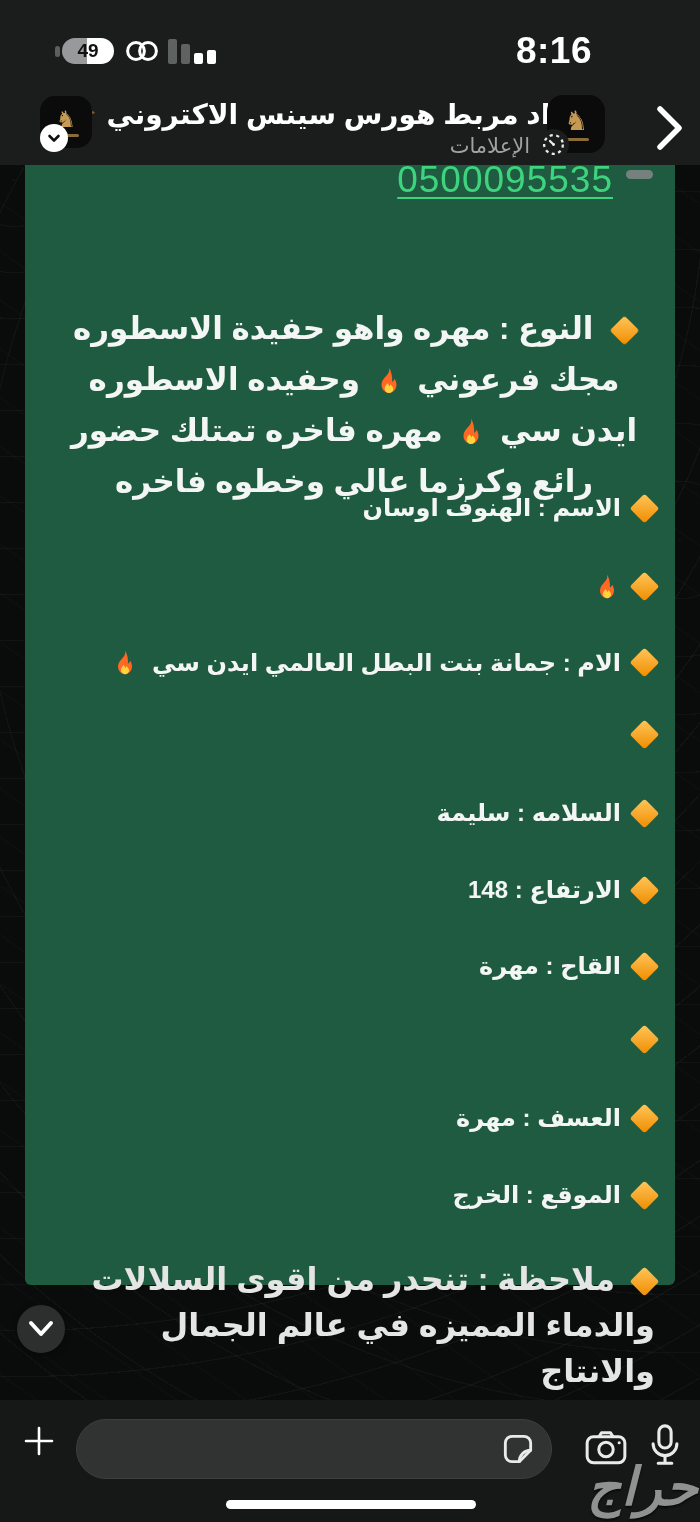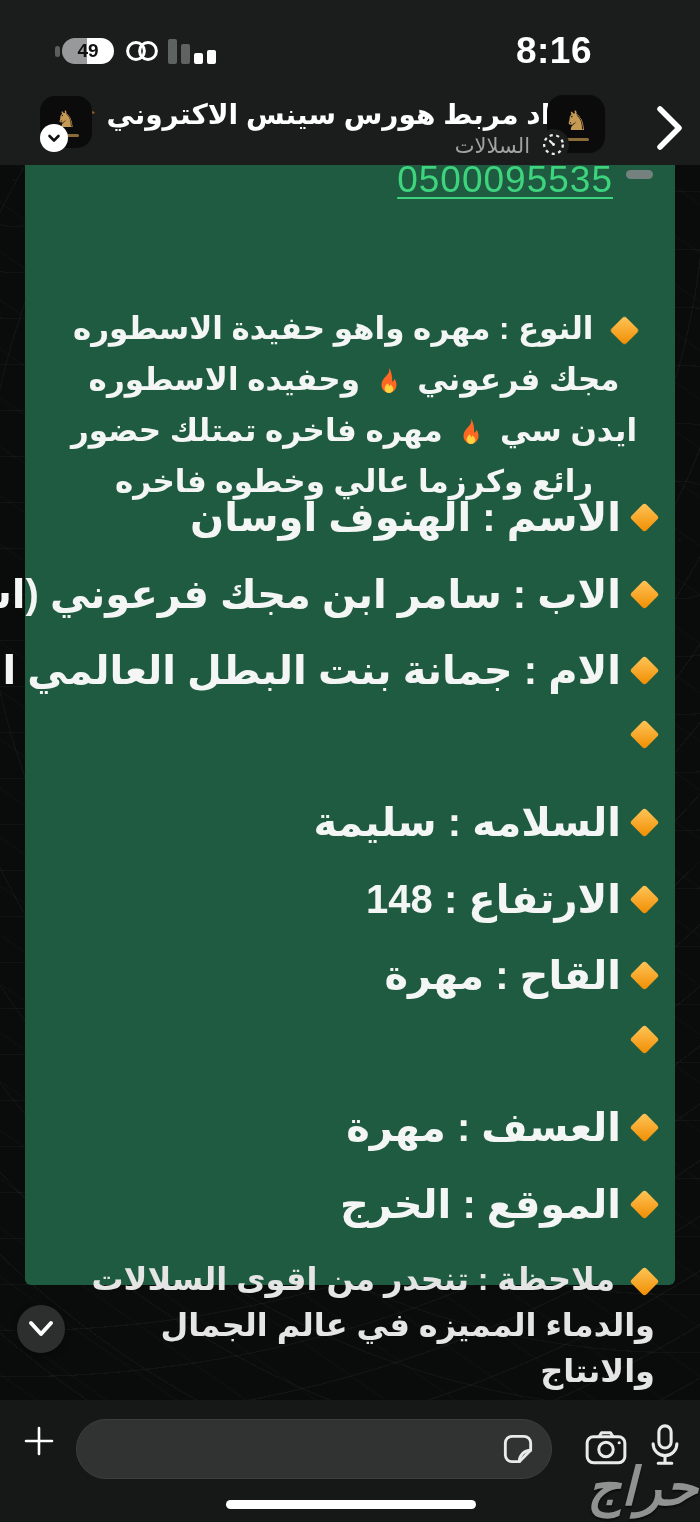--- a/index.html
+++ b/index.html
@@ -40,21 +40,21 @@
   #hdr-subtitle{position:absolute;top:134px;right:170px;color:#9fa3a1;font-size:21px;direction:rtl;}
   #back-chevron{position:absolute;top:104px;left:652px;}
   
   #card{position:absolute;top:157px;left:25px;width:650px;height:1128px;background:#1f5b40;border-radius:0 0 6px 6px;z-index:2;direction:rtl;}
   #phone{position:absolute;top:2px;right:62px;font-size:37px;font-weight:400;color:#3ed47e;text-decoration:underline;text-underline-offset:5px;text-decoration-thickness:2px;letter-spacing:1px;direction:ltr;}
   #redact-dash{position:absolute;top:13px;right:22px;width:27px;height:9px;border-radius:5px;background:#84888a;opacity:.85;}
   .diamond{width:21px;height:21px;flex:0 0 21px;background:linear-gradient(135deg,#ffc65a,#f08c00);border-radius:3px;transform:rotate(45deg);display:inline-block;}
   .diamond.inline{vertical-align:-2px;margin-left:12px;transform:rotate(45deg) translateZ(0);}
   .fire{vertical-align:-7px;margin:0 5px;}
   #intro{position:absolute;top:146px;right:20px;left:28px;text-align:center;color:#f3f6f4;font-size:31px;font-weight:700;line-height:51px;}
-  .item{position:absolute;right:20px;display:flex;align-items:center;gap:13px;color:#f3f6f4;font-size:40px;font-weight:700;white-space:nowrap;direction:rtl;}
+  .item{position:absolute;right:20px;display:flex;align-items:center;gap:13px;color:#f3f6f4;font-size:24px;font-weight:700;white-space:nowrap;direction:rtl;}
   .item .fire{margin:0;}
   #note{position:absolute;top:1099px;right:20px;left:38px;text-align:right;color:#e5e5e5;font-size:32px;font-weight:700;line-height:46px;}
   #note .diamond{vertical-align:-2px;margin-left:10px;}
   
   #fab{position:absolute;top:1305px;left:17px;width:48px;height:48px;border-radius:50%;background:#2d2f2e;display:flex;align-items:center;justify-content:center;z-index:5;box-shadow:0 2px 6px rgba(0,0,0,.4);}
   
   #composer{position:absolute;top:1400px;left:0;width:700px;height:122px;background:#161817;z-index:3;}
   #plus{position:absolute;top:1424px;left:22px;width:34px;height:34px;z-index:4;}
   #input-pill{position:absolute;top:1419px;left:76px;width:476px;height:60px;border-radius:30px;background:#303332;border:1px solid #3b3f3d;z-index:4;}
   #sticker{position:absolute;top:10px;right:14px;}
@@ -84,21 +84,21 @@
         <i class="b4"></i>
     </div>
     <div class="time">8:16</div>
 
     <div id="hdr-title">
       <span>مزاد مربط هورس سينس الاكتروني</span><span class="horse"><svg width="27" height="27" viewBox="0 0 24 24">
             <path fill="#8c5a2b" d="M2.5 16.5c2-.6 3.3-1.7 4.5-3.1l2.2-2.6c.9-1 2-1.6 3.3-1.8l2.5-.4 1-1.8c.2-.4.7-.6 1.1-.4l1.6.6-.6 1.6 2.9 1.2-.3 1.5-2.7-.3c-.6 1.6-1.4 2.8-1.5 4.3l1.8 3.9-1.8.3-1.8-3.6-2.4.7-.7 3h-1.8l.5-3.1c-1.6.7-3.2 1-4.9.9l-3 .6z"></path>
             <path fill="#3f9142" d="M10.5 10.6l3.6-.5.5 1.6-3.8.7z"></path>
           </svg></span>
     </div>
-    <div id="hdr-subtitle">السلالات</div>
+    <div id="hdr-subtitle">الإعلامات</div>
 
     <div class="avatar" id="avatar-left">
       <span class="emblem">♞</span>
       <span class="emblem-sub"></span>
     </div>
     <div class="badge-down">
       <svg width="16" height="16" viewBox="0 0 16 16">
           <path d="M3.5 6l4.5 4.5L12.5 6" fill="none" stroke="#111" stroke-width="2.6" stroke-linecap="round" stroke-linejoin="round"></path>
         </svg>
     </div>
@@ -140,21 +140,20 @@
         </svg>
       <span>مهره فاخره تمتلك حضور رائع وكرزما عالي وخطوه فاخره</span>
     </div>
 
     <div class="item" style="top:337px">
       <span class="diamond"></span>
       <span>الاسم : الهنوف اوسان</span>
     </div>
     <div class="item" style="top:414px">
       <span class="diamond"></span>
-      <span>الاب : سامر ابن مجك فرعوني (اسود)</span>
       <svg class="fire" width="28" height="31" viewBox="0 0 24 24">
           <path fill="#ff6723" d="M12 1.6c.9 3.3-.8 5.2-2.6 7.2C7.6 10.8 6 12.6 6 15.4 6 19 8.7 22 12 22s6-3 6-6.6c0-1.7-.6-3.3-1.5-4.8-.4 1-1 1.9-2 2.5C14.9 9.6 14 4.9 12 1.6z"></path>
           <path fill="#ffd23e" d="M12 22c-1.9 0-3.5-1.6-3.5-3.6 0-1.7 1.2-2.9 2.3-4.3.7.9 1.2 1.5 1.7 2.7.3-.5.5-1.1.6-1.9 1 1.1 2.4 2.4 2.4 3.9 0 1.6-1.6 3.2-3.5 3.2z"></path>
         </svg>
     </div>
     <div class="item" style="top:490px">
       <span class="diamond"></span>
       <span>الام : جمانة بنت البطل العالمي ايدن سي</span>
       <svg class="fire" width="28" height="31" viewBox="0 0 24 24">
           <path fill="#ff6723" d="M12 1.6c.9 3.3-.8 5.2-2.6 7.2C7.6 10.8 6 12.6 6 15.4 6 19 8.7 22 12 22s6-3 6-6.6c0-1.7-.6-3.3-1.5-4.8-.4 1-1 1.9-2 2.5C14.9 9.6 14 4.9 12 1.6z"></path>

